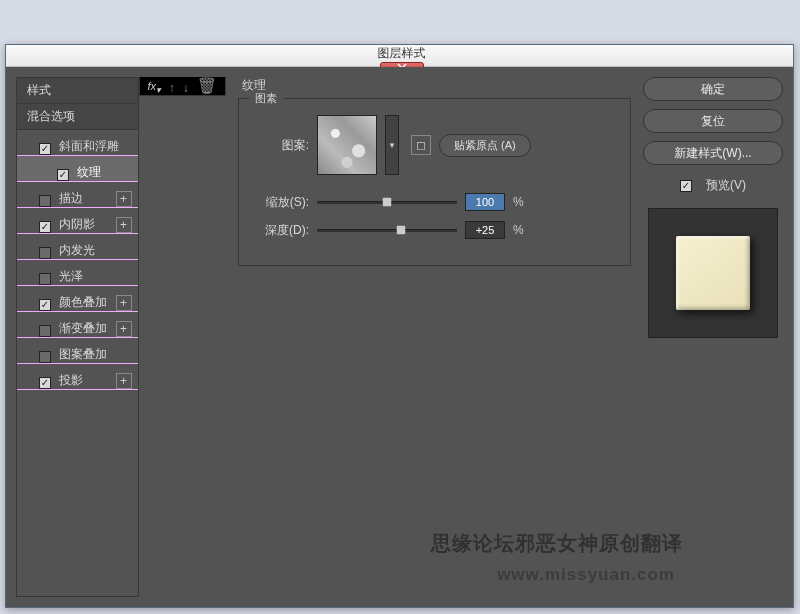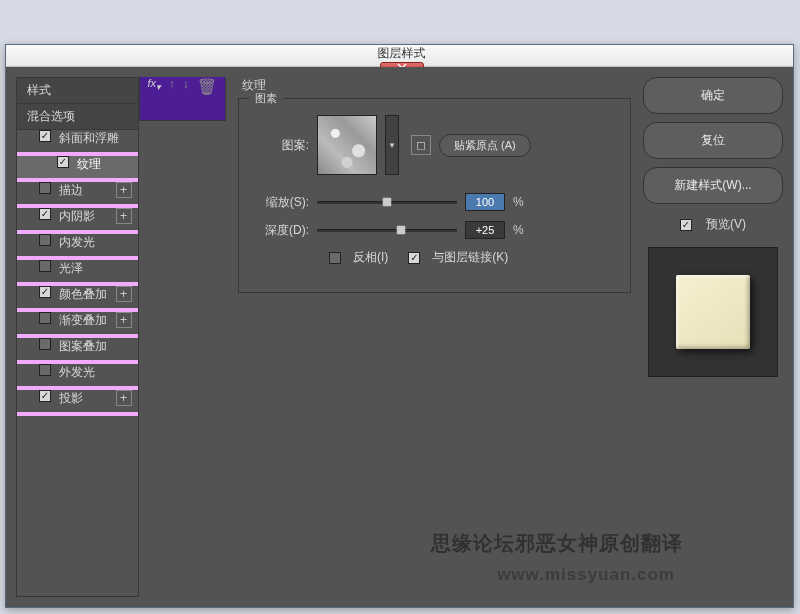--- a/index.html
+++ b/index.html
@@ -7,29 +7,29 @@
 .window { position: absolute; left: 5px; top: 44px; width: 789px; height: 564px; background: #f0f0f0; border: 1px solid #5a6a80; box-shadow: 0 2px 8px rgba(0,0,0,0.3); }
 .titlebar { height: 22px; background: linear-gradient(#fafafa, #e8e8e8); display: flex; align-items: center; justify-content: space-between; padding: 0 4px 0 8px; border-bottom: 1px solid #c0c0c0; flex-direction: column; }
 .titlebar-text { font-size: 12px; color: #333; }
 .close-btn { width: 44px; height: 18px; background: linear-gradient(#e07070, #c23030); border: 1px solid #8a2020; border-radius: 3px; display: flex; align-items: center; justify-content: center; color: #fff; font-size: 11px; cursor: pointer; }
 .close-btn svg { width: 10px; height: 10px; }
 .content { position: absolute; top: 22px; left: 0; right: 0; bottom: 0; background: #535353; display: flex; padding: 10px; gap: 12px; }
 .left-panel { width: 210px; display: flex; flex-direction: row; }
 .style-list { flex: 1; background: #535353; border: 1px solid #383838; }
 .style-header { height: 26px; display: flex; align-items: center; padding: 0 10px; color: #d8d8d8; font-size: 12px; border-bottom: 1px solid #383838; background: #454545; }
 .style-sub { height: 26px; display: flex; align-items: center; padding: 0 10px; color: #d8d8d8; font-size: 12px; border-bottom: 1px solid #383838; background: #454545; }
-.style-item { height: 26px; display: flex; align-items: flex-start; padding: 0 10px; color: #d8d8d8; font-size: 12px; border-bottom: 4px solid #f0abfc; position: relative; }
+.style-item { height: 26px; display: flex; align-items: flex-end; padding: 0 10px; color: #d8d8d8; font-size: 12px; border-bottom: 1px solid #f0abfc; position: relative; }
 .style-item.active { background: #6a6a6a; color: #fff; }
 .style-item.indent1 { padding-left: 22px; }
 .style-item.indent2 { padding-left: 40px; }
 .chk { width: 12px; height: 12px; background: #d8d8d8; border: 1px solid #222; margin-right: 8px; display: inline-flex; align-items: center; justify-content: center; flex-shrink: 0; }
 .chk.checked::after { content: "✓"; font-size: 10px; color: #222; line-height: 1; }
 .chk.unchecked { background: #6a6a6a; }
 .plus-btn { position: absolute; right: 6px; width: 16px; height: 16px; border: 1px solid #888; display: flex; align-items: center; justify-content: center; color: #ccc; font-size: 12px; cursor: pointer; }
-.bottom-bar { height: 44px; background: #4c1d95; border: 1px solid #383838; border-top: none; display: flex; align-items: flex-start; padding: 0 8px; gap: 8px; }
+.bottom-bar { height: 19px; background: #000000; border: 1px solid #383838; border-top: none; display: flex; align-items: flex-end; padding: 0 8px; gap: 8px; }
 .fx-label { color: #ccc; font-size: 11px; font-style: italic; }
 .arrow-btn { color: #888; cursor: pointer; font-size: 12px; }
 .trash-btn { margin-left: auto; color: #888; cursor: pointer; }
 .center-panel { flex: 1; color: #d8d8d8; font-size: 12px; }
 .section-title { margin-bottom: 4px; padding-left: 4px; }
 .fieldset { border: 1px solid #383838; padding: 10px 14px 16px; position: relative; }
 .legend { position: absolute; top: -8px; left: 10px; background: #535353; padding: 0 6px; font-size: 11px; }
 .row { display: flex; align-items: center; margin-bottom: 10px; gap: 8px; }
 .pattern-thumb { width: 60px; height: 60px; background: radial-gradient(circle at 30% 30%, #f0f0f0 4px, transparent 5px), radial-gradient(circle at 70% 60%, #e0e0e0 6px, transparent 7px), radial-gradient(circle at 50% 80%, #d0d0d0 5px, transparent 6px), linear-gradient(45deg, #888, #bbb, #999, #ccc); border: 1px solid #222; }
 .dropdown-arrow { width: 14px; height: 60px; background: #424242; border: 1px solid #222; display: flex; align-items: center; justify-content: center; color: #ccc; cursor: pointer; font-size: 9px; }
@@ -37,21 +37,21 @@
 .btn { background: #5a5a5a; border: 1px solid #333; border-radius: 12px; padding: 3px 14px; color: #e0e0e0; font-size: 11px; cursor: pointer; }
 .label-r { text-align: right; width: 56px; }
 .slider { position: relative; width: 140px; height: 16px; }
 .slider-track { position: absolute; top: 7px; left: 0; right: 0; height: 3px; background: #333; border-top: 1px solid #222; }
 .slider-thumb { position: absolute; top: 2px; width: 12px; height: 12px; background: #ccc; transform: translateX(-50%) rotate(45deg); clip-path: polygon(50% 0, 100% 50%, 50% 100%, 0 50%); cursor: pointer; }
 .num-input { width: 40px; height: 18px; background: #3a3a3a; border: 1px solid #222; color: #fff; text-align: center; font-size: 11px; padding: 0 2px; }
 .num-input.highlight { background: #4a7aae; color: #fff; }
 .pct { color: #ccc; }
 .inline-chk { display: inline-flex; align-items: center; gap: 4px; margin-left: 12px; }
 .right-panel { width: 140px; display: flex; flex-direction: column; align-items: stretch; gap: 8px; }
-.rbtn { background: #5e5e5e; border: 1px solid #333; border-radius: 14px; height: 37px; color: #e8e8e8; font-size: 12px; cursor: pointer; display: flex; align-items: center; justify-content: center; }
+.rbtn { background: #5e5e5e; border: 1px solid #333; border-radius: 14px; height: 24px; color: #e8e8e8; font-size: 12px; cursor: pointer; display: flex; align-items: center; justify-content: center; }
 .preview-chk-row { display: flex; align-items: center; justify-content: center; gap: 6px; color: #d8d8d8; font-size: 12px; margin-top: 4px; }
 .preview-box { width: 130px; height: 130px; background: #333; border: 1px solid #222; margin: 6px auto 0; display: flex; align-items: center; justify-content: center; }
 .preview-inner { width: 74px; height: 74px; background: linear-gradient(145deg, #f5f0d0, #e8e0b8); box-shadow: inset 2px 2px 3px rgba(255,255,255,0.6), inset -2px -2px 4px rgba(0,0,0,0.3), 3px 3px 8px rgba(0,0,0,0.7); border-radius: 2px; }
 .watermark1 { position: absolute; bottom: 50px; right: 110px; font-size: 20px; font-weight: bold; color: rgba(0,0,0,0.42); font-family: "SimHei", sans-serif; letter-spacing: 1px; }
 .watermark2 { position: absolute; bottom: 22px; right: 118px; font-size: 17px; font-weight: bold; color: rgba(0,0,0,0.28); font-family: Arial, sans-serif; letter-spacing: 1px; }
 </style>
 </head>
 <body>
 
 <div class="window">
@@ -104,24 +104,20 @@
         <div class="style-item indent1">
           <span class="chk unchecked"></span>
           <span>渐变叠加</span>
           <span class="plus-btn">+</span>
         </div>
         <div class="style-item indent1">
           <span class="chk unchecked"></span>
           <span>图案叠加</span>
         </div>
         <div class="style-item indent1">
-          <span class="chk unchecked"></span>
-          <span>外发光</span>
-        </div>
-        <div class="style-item indent1">
           <span class="chk checked"></span>
           <span>投影</span>
           <span class="plus-btn">+</span>
         </div>
       </div>
       <div class="bottom-bar">
         <span class="fx-label"><span>fx</span><sub>▾</sub></span>
         <span class="arrow-btn">↑</span>
         <span class="arrow-btn">↓</span>
         <span class="trash-btn">🗑</span>
@@ -150,30 +146,20 @@
         </div>
         <div class="row">
           <span class="label-r"><span>深度(D):</span></span>
           <div class="slider">
             <div class="slider-track"></div>
             <div class="slider-thumb" style="left:60%;"></div>
           </div>
           <input class="num-input" value="+25" style="">
           <span class="pct">%</span>
         </div>
-        <div class="row" style="margin-left:64px;">
-          <span class="inline-chk">
-            <span class="chk unchecked"></span>
-            <span>反相(I)</span>
-          </span>
-          <span class="inline-chk">
-            <span class="chk checked"></span>
-            <span>与图层链接(K)</span>
-          </span>
-        </div>
       </div>
     </div>
 
     <div class="right-panel">
       <button class="rbtn">确定</button>
       <button class="rbtn">复位</button>
       <button class="rbtn">新建样式(W)...</button>
       <div class="preview-chk-row">
         <span class="chk checked"></span>
         <span>预览(V)</span>

